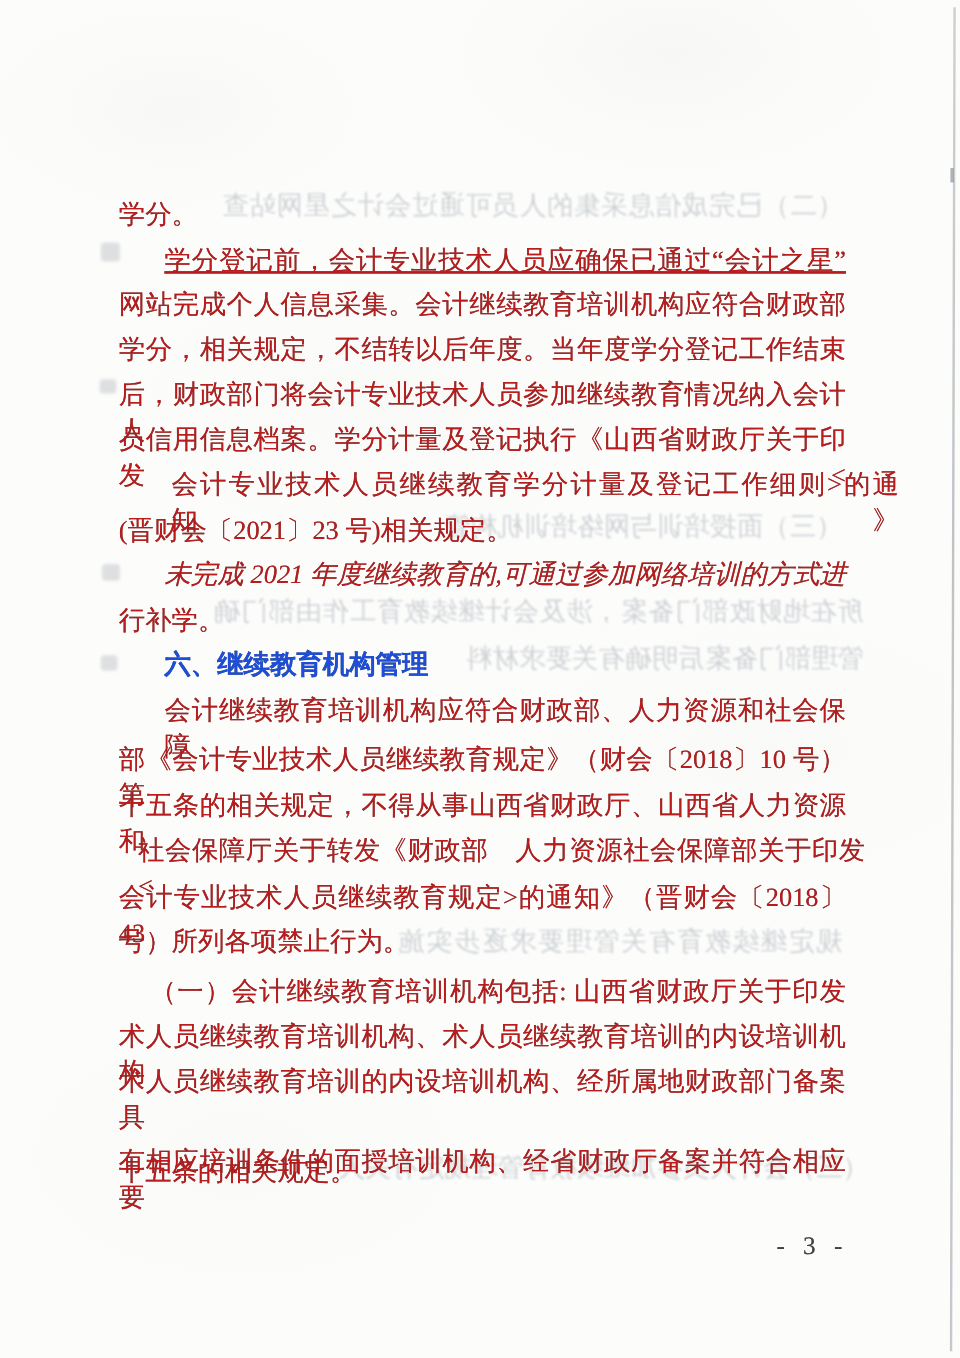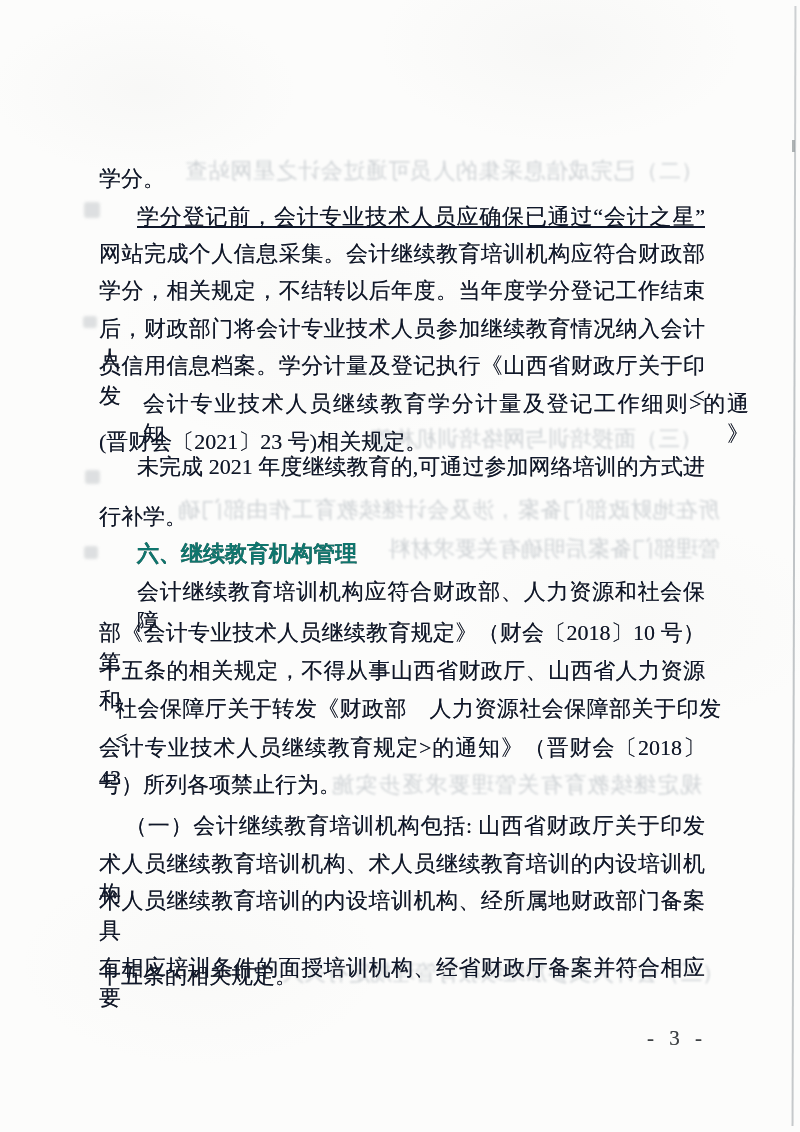--- a/index.html
+++ b/index.html
@@ -13,35 +13,35 @@
     position:absolute;inset:0;pointer-events:none;
     background:
       radial-gradient(220px 120px at 18% 8%, rgba(190,192,188,.07), transparent 70%),
       radial-gradient(260px 140px at 70% 4%, rgba(190,192,188,.08), transparent 70%),
       radial-gradient(300px 160px at 40% 30%, rgba(195,195,190,.05), transparent 70%),
       radial-gradient(280px 150px at 80% 55%, rgba(195,195,190,.05), transparent 70%),
       radial-gradient(260px 150px at 25% 85%, rgba(195,195,190,.05), transparent 70%);
   }
   .textline{
     position:absolute;left:99px;width:606px;height:30px;
-    font-size:22px;line-height:30px;color:#0f172a;
+    font-size:22px;line-height:30px;color:#b91c1c;
     text-shadow:0 0 .5px rgba(45,45,45,.75);
     white-space:nowrap;
     box-sizing:border-box;
   }
   .just{
     white-space:normal;
     text-align:justify;
     text-align-last:justify;
   }
   .ind{padding-left:38px;}
   .ind-sm{padding-left:26px;}
   .heading{
     font-family:"Liberation Sans","DejaVu Sans",sans-serif;
-    font-weight:700;color:#0f766e;
+    font-weight:700;color:#1d4ed8;
     text-shadow:0 0 .4px rgba(35,35,35,.8);
   }
   .bleed{
     position:absolute;height:30px;font-size:22px;line-height:30px;
     color:#aab1b7;opacity:.55;filter:blur(1.1px);
     transform:scaleX(-1);
     text-align:justify;text-align-last:justify;
     box-sizing:border-box;overflow:hidden;
   }
   .smudge{
@@ -83,21 +83,21 @@
 <div class="smudge" style="left:84px;top:546px;width:14px;height:13px;"></div>
 
 <div class="textline" style="top:164px;">学分。</div>
 <div class="textline just ind" style="top:202px;text-decoration:underline;">学分登记前，会计专业技术人员应确保已通过“会计之星”</div>
 <div class="textline just" style="top:239px;">网站完成个人信息采集。会计继续教育培训机构应符合财政部</div>
 <div class="textline just" style="top:276px;">学分，相关规定，不结转以后年度。当年度学分登记工作结束</div>
 <div class="textline just" style="top:314px;">后，财政部门将会计专业技术人员参加继续教育情况纳入会计人</div>
 <div class="textline just" style="top:351px;">员信用信息档案。学分计量及登记执行《山西省财政厅关于印发&lt;</div>
 <div class="textline just" style="top:389px;margin-left:44px;">会计专业技术人员继续教育学分计量及登记工作细则&gt;的通知》</div>
 <div class="textline" style="top:427px;">(晋财会〔2021〕23 号)相关规定。</div>
-<div class="textline just ind" style="top:452px;">未完成 2021 年度继续教育的,可通过参加网络培训的方式进</div>
+<div class="textline just ind" style="top:464px;font-style:italic;">未完成 2021 年度继续教育的,可通过参加网络培训的方式进</div>
 <div class="textline" style="top:502px;">行补学。</div>
 <div class="textline heading ind" style="top:539px;">六、继续教育机构管理</div>
 <div class="textline just ind" style="top:577px;">会计继续教育培训机构应符合财政部、人力资源和社会保障</div>
 <div class="textline just" style="top:618px;">部《会计专业技术人员继续教育规定》（财会〔2018〕10 号）第</div>
 <div class="textline just" style="top:656px;">十五条的相关规定，不得从事山西省财政厅、山西省人力资源和</div>
 <div class="textline just" style="top:694px;margin-left:16px;">社会保障厅关于转发《财政部　人力资源社会保障部关于印发&lt;</div>
 <div class="textline just" style="top:733px;">会计专业技术人员继续教育规定&gt;的通知》（晋财会〔2018〕43</div>
 <div class="textline" style="top:770px;">号）所列各项禁止行为。</div>
 <div class="textline just ind-sm" style="top:811px;">（一）会计继续教育培训机构包括: 山西省财政厅关于印发</div>
 <div class="textline just" style="top:849px;">术人员继续教育培训机构、术人员继续教育培训的内设培训机构</div>

